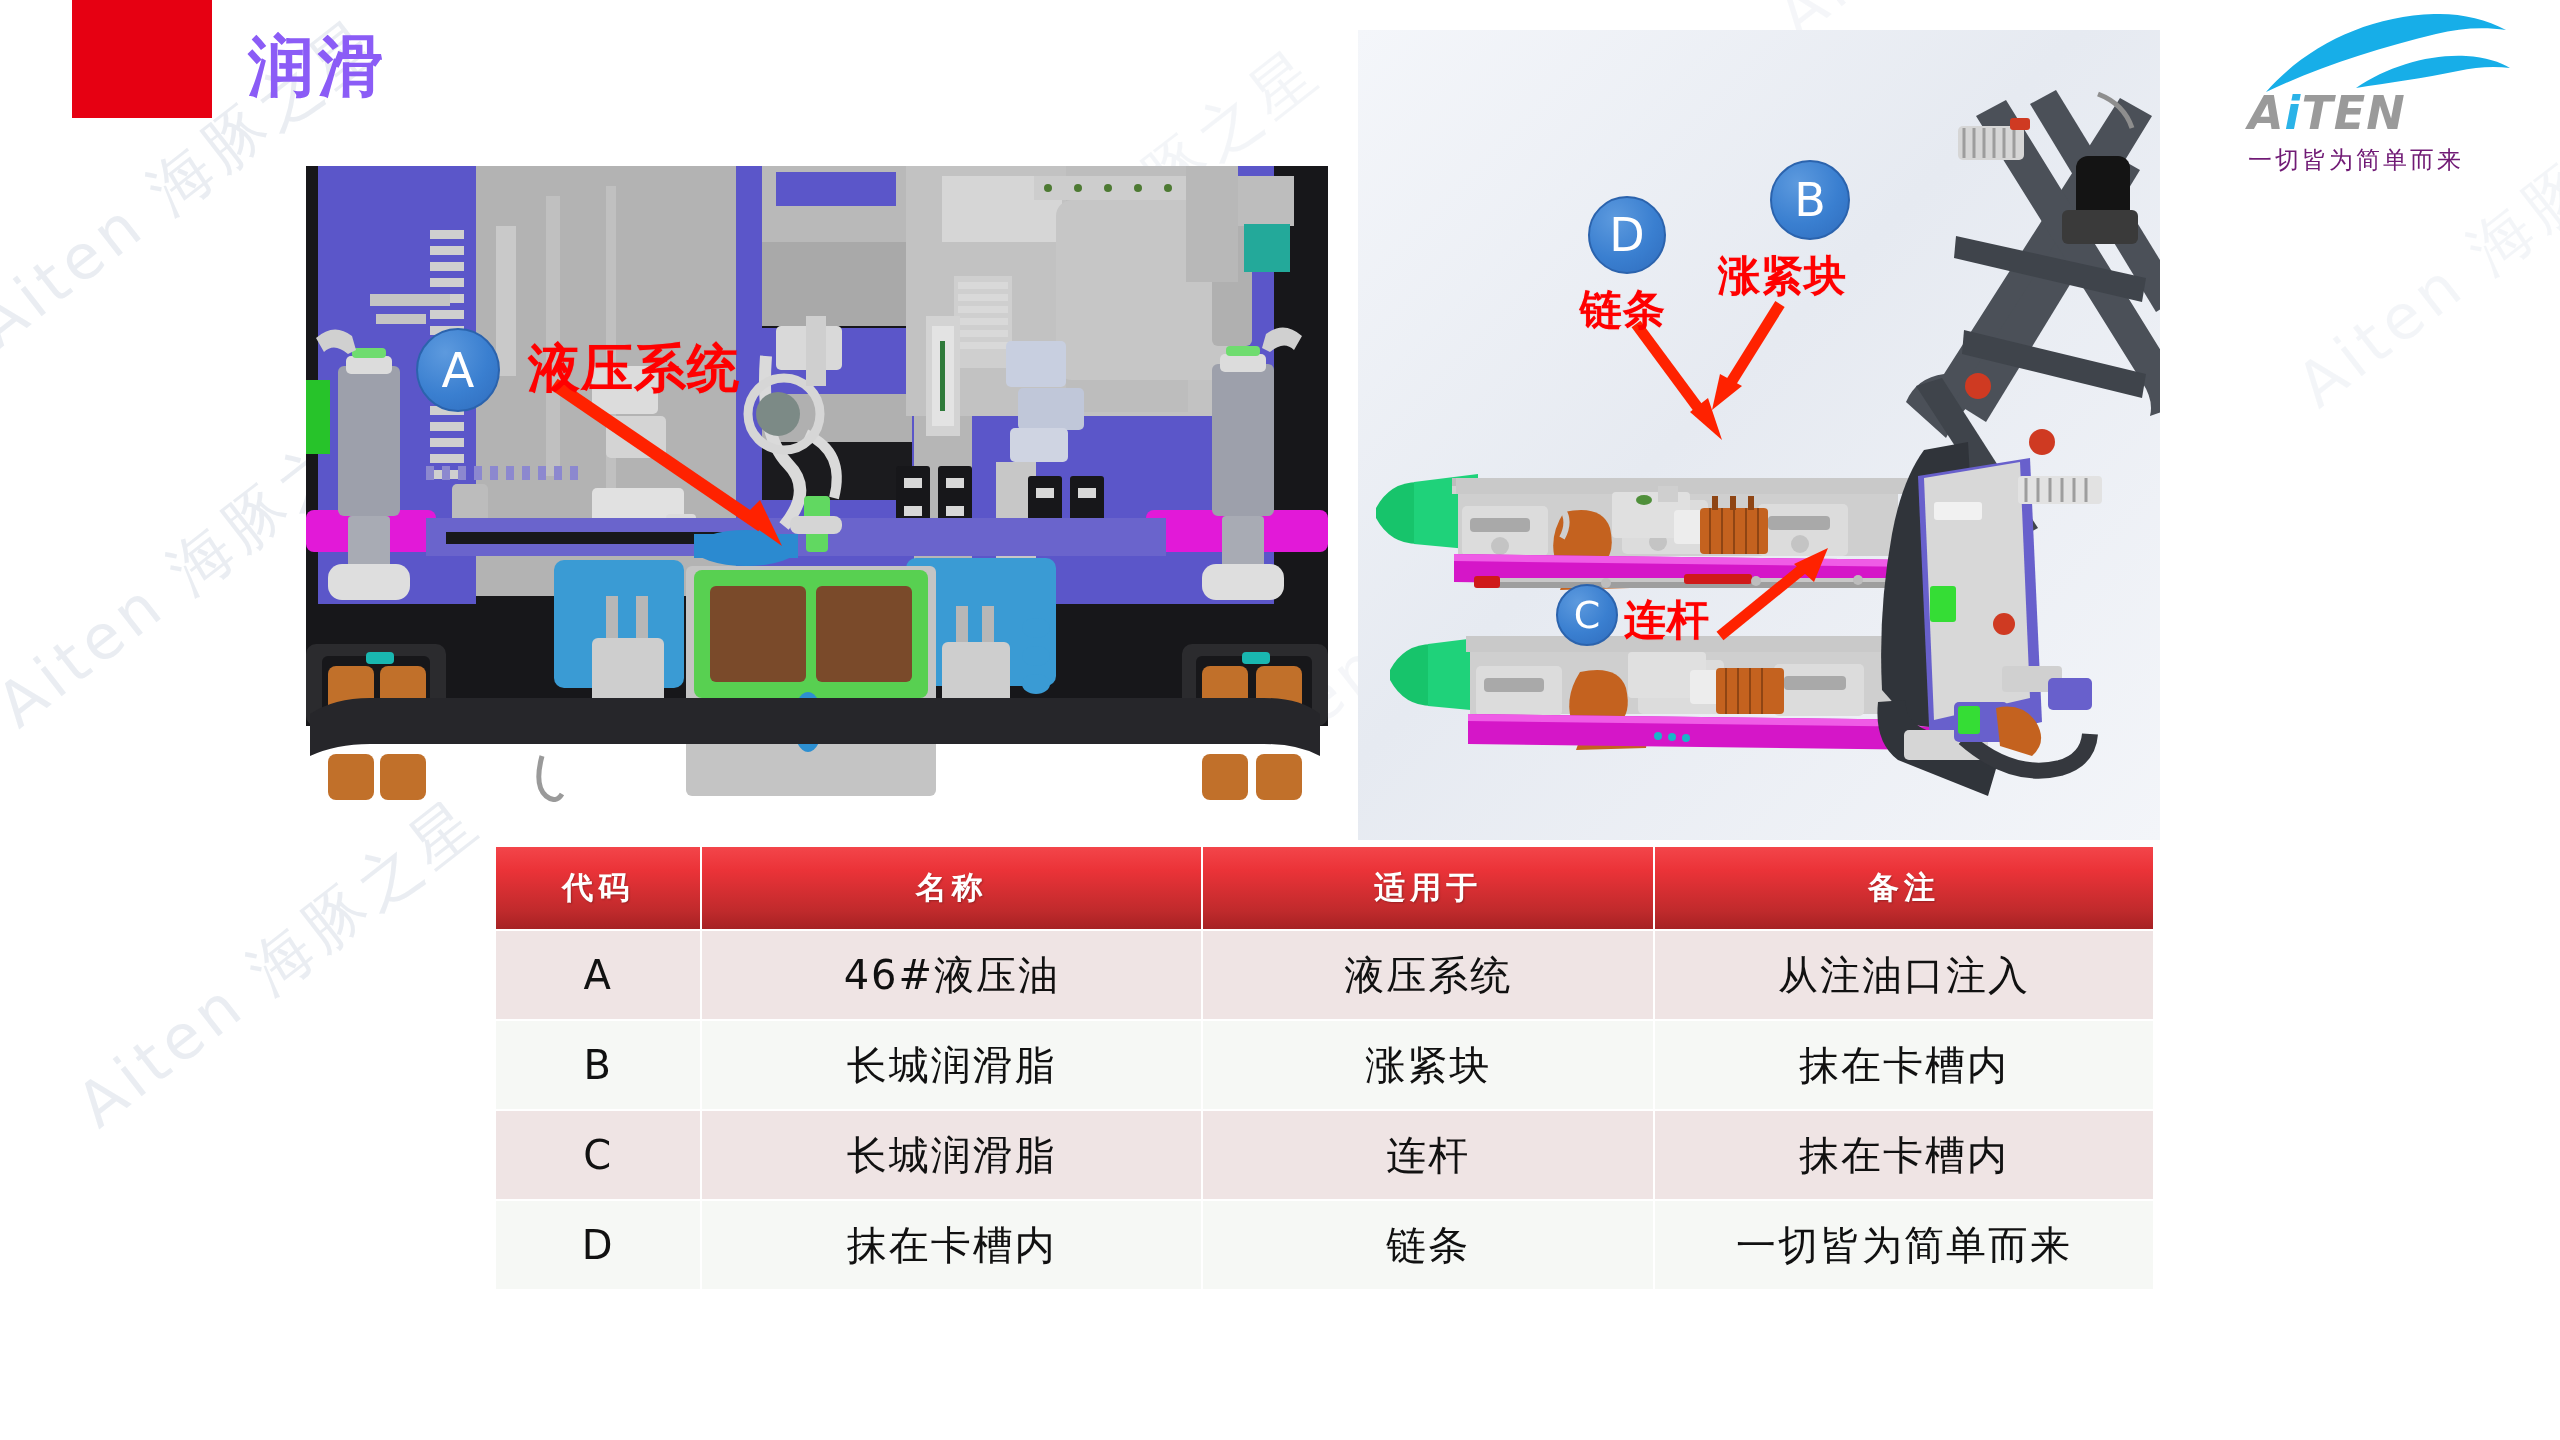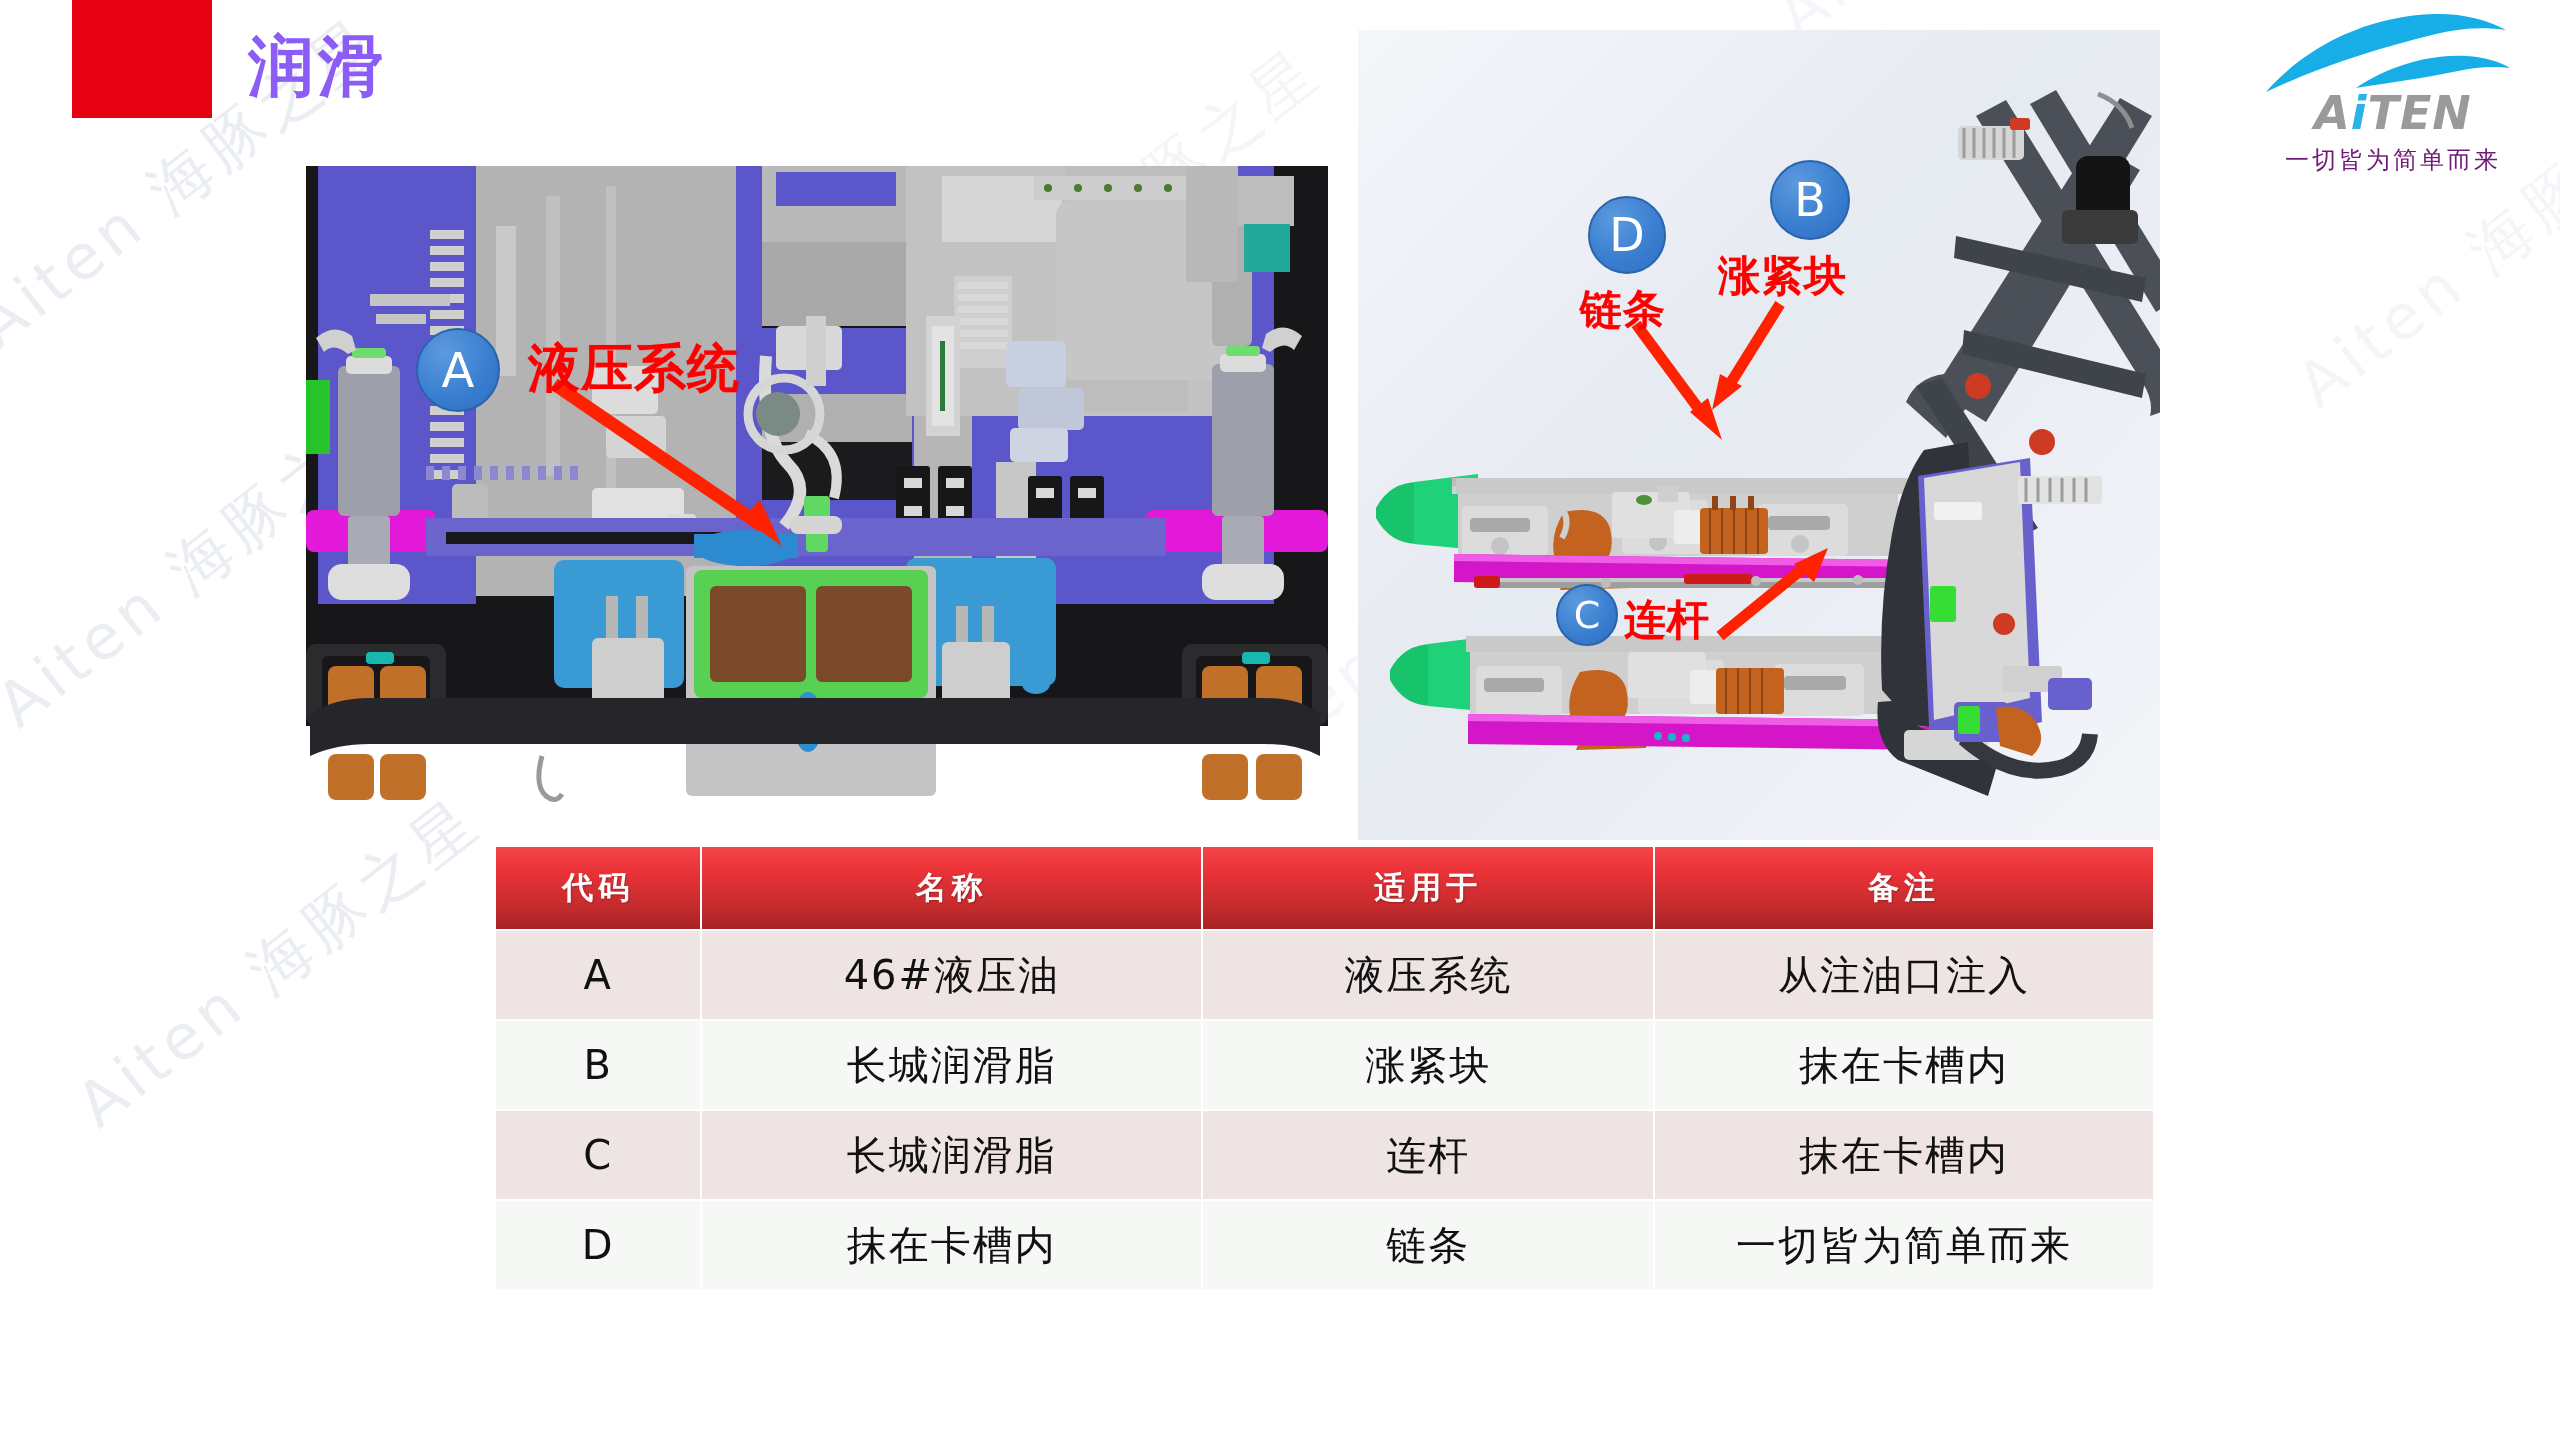--- a/index.html
+++ b/index.html
@@ -21,21 +21,21 @@
 
   
   #red-block { position: absolute; left: 72px; top: 0; width: 140px; height: 118px; background: #E60012; z-index: 4; }
   #page-title {
     position: absolute; left: 248px; top: 22px; z-index: 5;
     font-size: 66px; font-weight: bold; color: #8b5cf6; letter-spacing: 4px;
     font-family: "DejaVu Sans", sans-serif;
   }
 
   
-  #logo-wrap { position: absolute; right: 22px; top: 10px; width: 290px; height: 170px; z-index: 5; text-align: center; }
+  #logo-wrap { position: absolute; right: 22px; top: 10px; width: 290px; height: 170px; z-index: 5; text-align: left; }
   #logo-mark { width: 290px; height: 84px; display: block; }
   #logo-word { font-family: "DejaVu Sans", sans-serif; font-size: 46px; font-weight: bold; font-style: italic;
     color: #9a9a9a; letter-spacing: 1px; line-height: 46px; margin-top: -4px; }
   #logo-word .i { color: #2BB3E8; }
   #logo-tag { font-family: "DejaVu Sans", sans-serif; font-size: 24px; color: #701a75; letter-spacing: 3px; margin-top: 8px; }
 
   
   .fig { position: absolute; z-index: 2; overflow: hidden; }
   #fig-left  { left: 306px;  top: 166px; width: 1022px; height: 636px; background: #fff; }
   #fig-right { left: 1358px; top: 30px;  width: 802px;  height: 810px;

